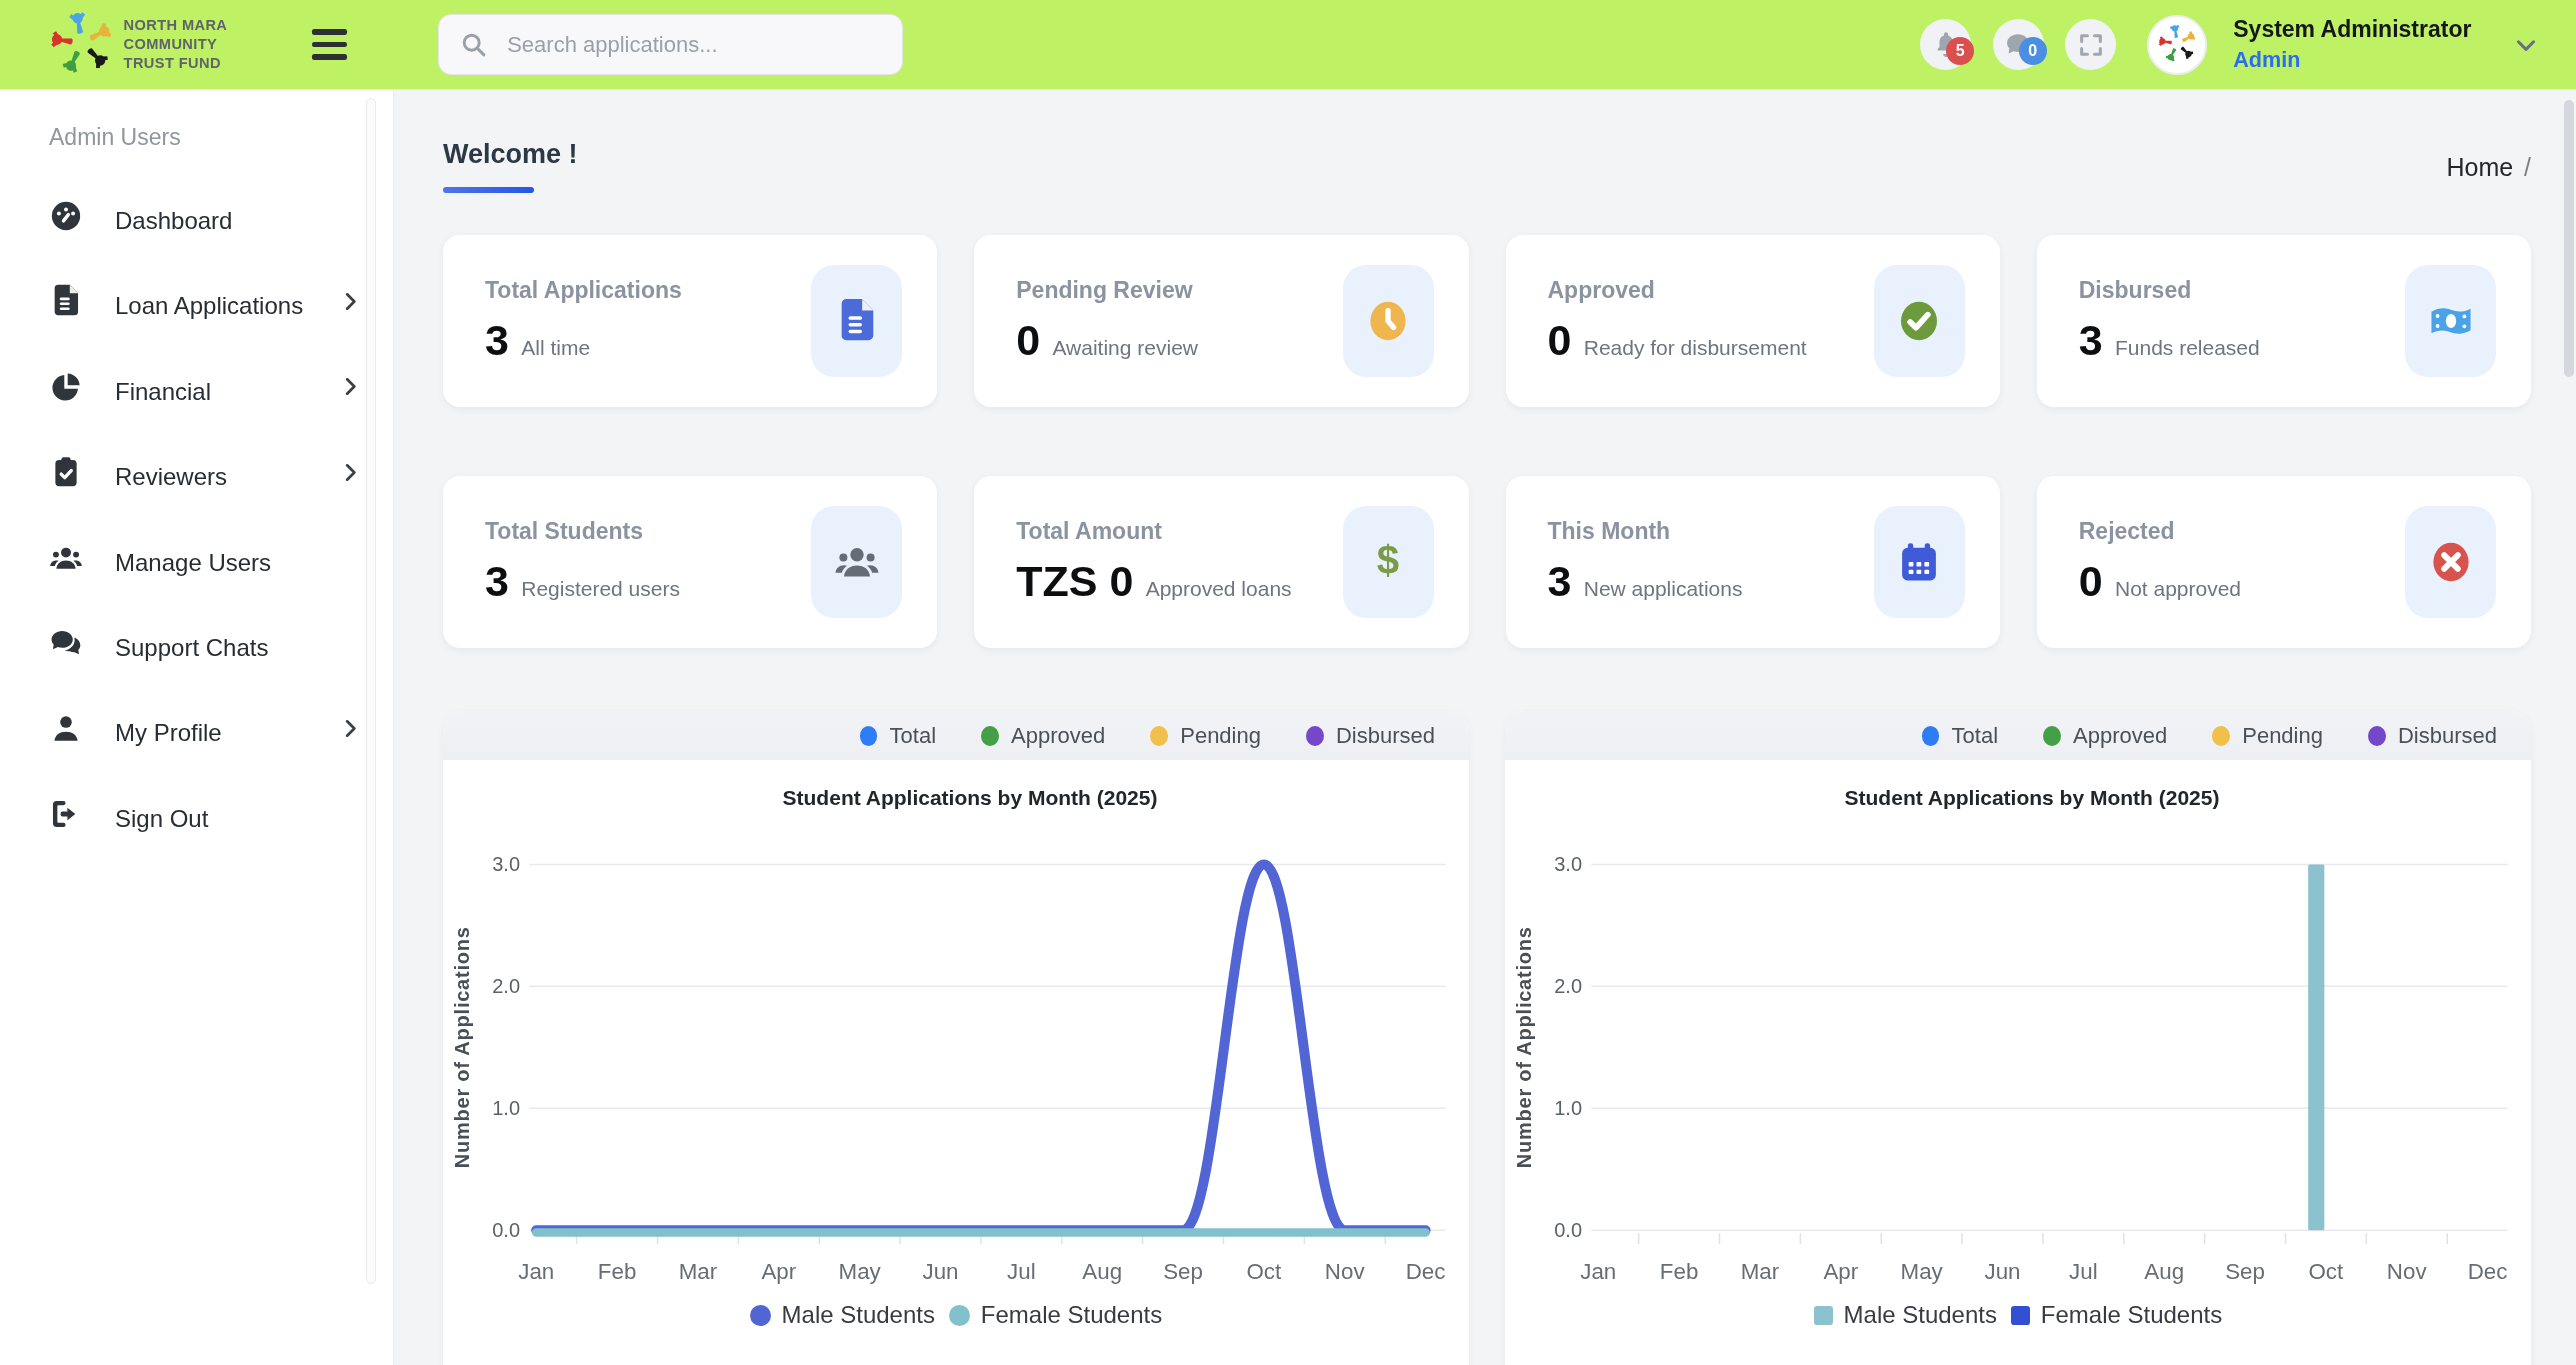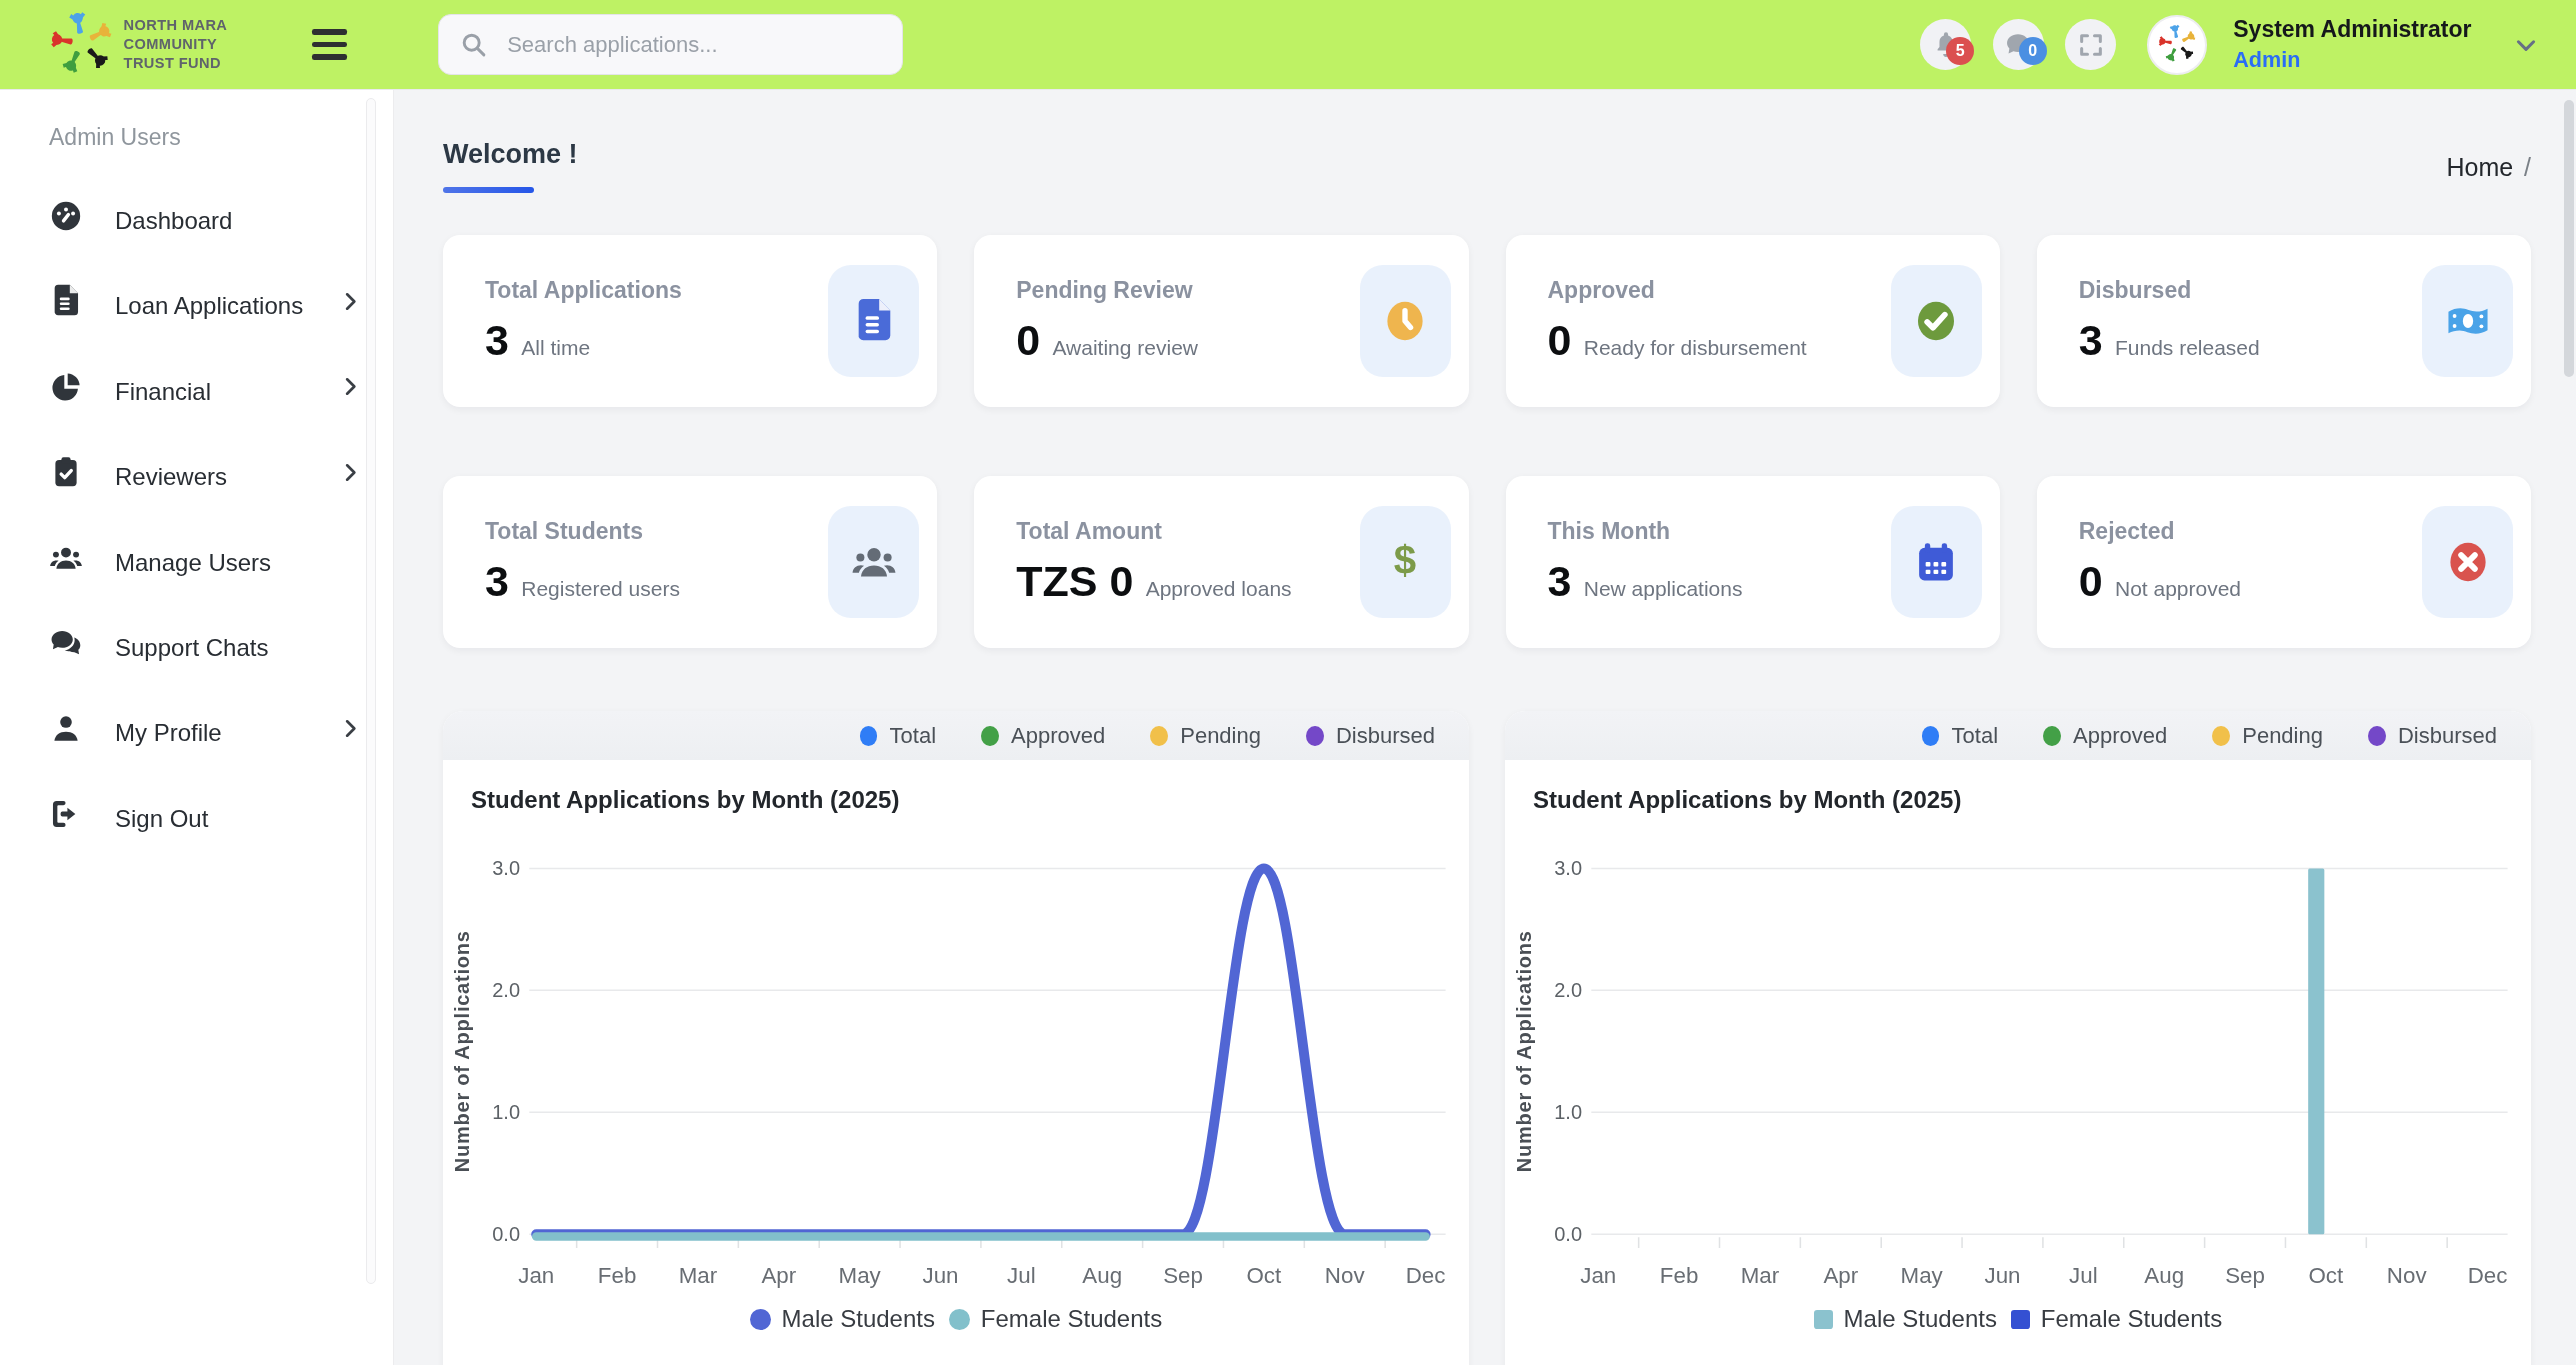--- a/index.html
+++ b/index.html
@@ -57,37 +57,37 @@
   .main { position:absolute; left:394px; top:90px; width:2182px; height:1276px; padding:49px 45px 0 49px; }
   .welcome-row { display:flex; justify-content:space-between; align-items:flex-start; }
   .welcome-title { font-size:27px; font-weight:bold; color:#2c3845; }
   .welcome-underline { width:91px; height:6.2px; border-radius:3.1px; margin-top:17px;
     background:linear-gradient(90deg,#4f74e8,#2556e8); }
   .breadcrumb { font-size:25px; color:#23272c; margin-top:14px; }
   .breadcrumb .sep { color:#7a8087; margin-left:10.8px; }
 
   .stats-grid { margin-top:42px; display:grid; grid-template-columns:repeat(4,1fr); column-gap:37px; row-gap:69px; }
   .stat-card { background:#fff; border-radius:17px; height:172px; box-shadow:0 2.3px 7.7px rgba(16,24,40,.05);
-    display:flex; align-items:center; justify-content:space-between; padding:0 18px 0 42px; }
+    display:flex; align-items:center; justify-content:space-between; padding:0 35px 0 42px; }
   .stat-label { font-size:23px; color:#8b92a0; font-weight:bold; margin-bottom:12.3px; }
   .stat-value-row { display:flex; align-items:baseline; gap:12.3px; }
   .stat-value { font-size:43px; font-weight:bold; color:#0c0e10; }
   .stat-sub { font-size:21px; color:#6e7580; }
   .stat-tile { width:91px; height:112px; border-radius:23px; background:#e9f1fc;
     display:flex; align-items:center; justify-content:center; flex:0 0 auto; }
   .stat-tile svg { width:46px; height:46px; }
 
   .charts-row { margin-top:63px; display:grid; grid-template-columns:1fr 1fr; column-gap:36px; }
   .chart-card { background:#fff; border-radius:20px; height:724px; box-shadow:0 2.3px 7.7px rgba(16,24,40,.05); overflow:hidden; }
   .chart-header { height:49px; background:linear-gradient(180deg,#f2f3f6,#edeff2);
     display:flex; align-items:center; justify-content:flex-end; gap:45px; padding-right:34px; }
   .legend-item { display:flex; align-items:center; gap:12.3px; cursor:pointer; }
   .legend-dot { width:17.7px; height:20px; border-radius:50%; }
   .legend-label { font-size:22px; color:#4a5057; }
-  .chart-title { font-size:24px; font-weight:bold; color:#22262b; margin:26px 0 0 28px; }
+  .chart-title { font-size:21px; font-weight:bold; color:#22262b; margin:26px 0 0 28px;text-align:center; }
   .chart-svg { margin-top:18.5px; }
   .chart-bottom-legend { display:flex; justify-content:center; gap:14px; margin-top:7.7px; }
   .blegend-item { display:flex; align-items:center; gap:10.8px; cursor:pointer; }
   .blegend-marker.circle { width:21px; height:21px; border-radius:50%; }
   .blegend-marker.square { width:19px; height:19px; border-radius:3.1px; }
   .blegend-label { font-size:24px; color:#383c42; }
 
   .page-scrollthumb { position:absolute; right:2.3px; top:100px; width:10px; height:277px;
     background:#d4d7db; border-radius:5.4px; z-index:40; }
 </style>

